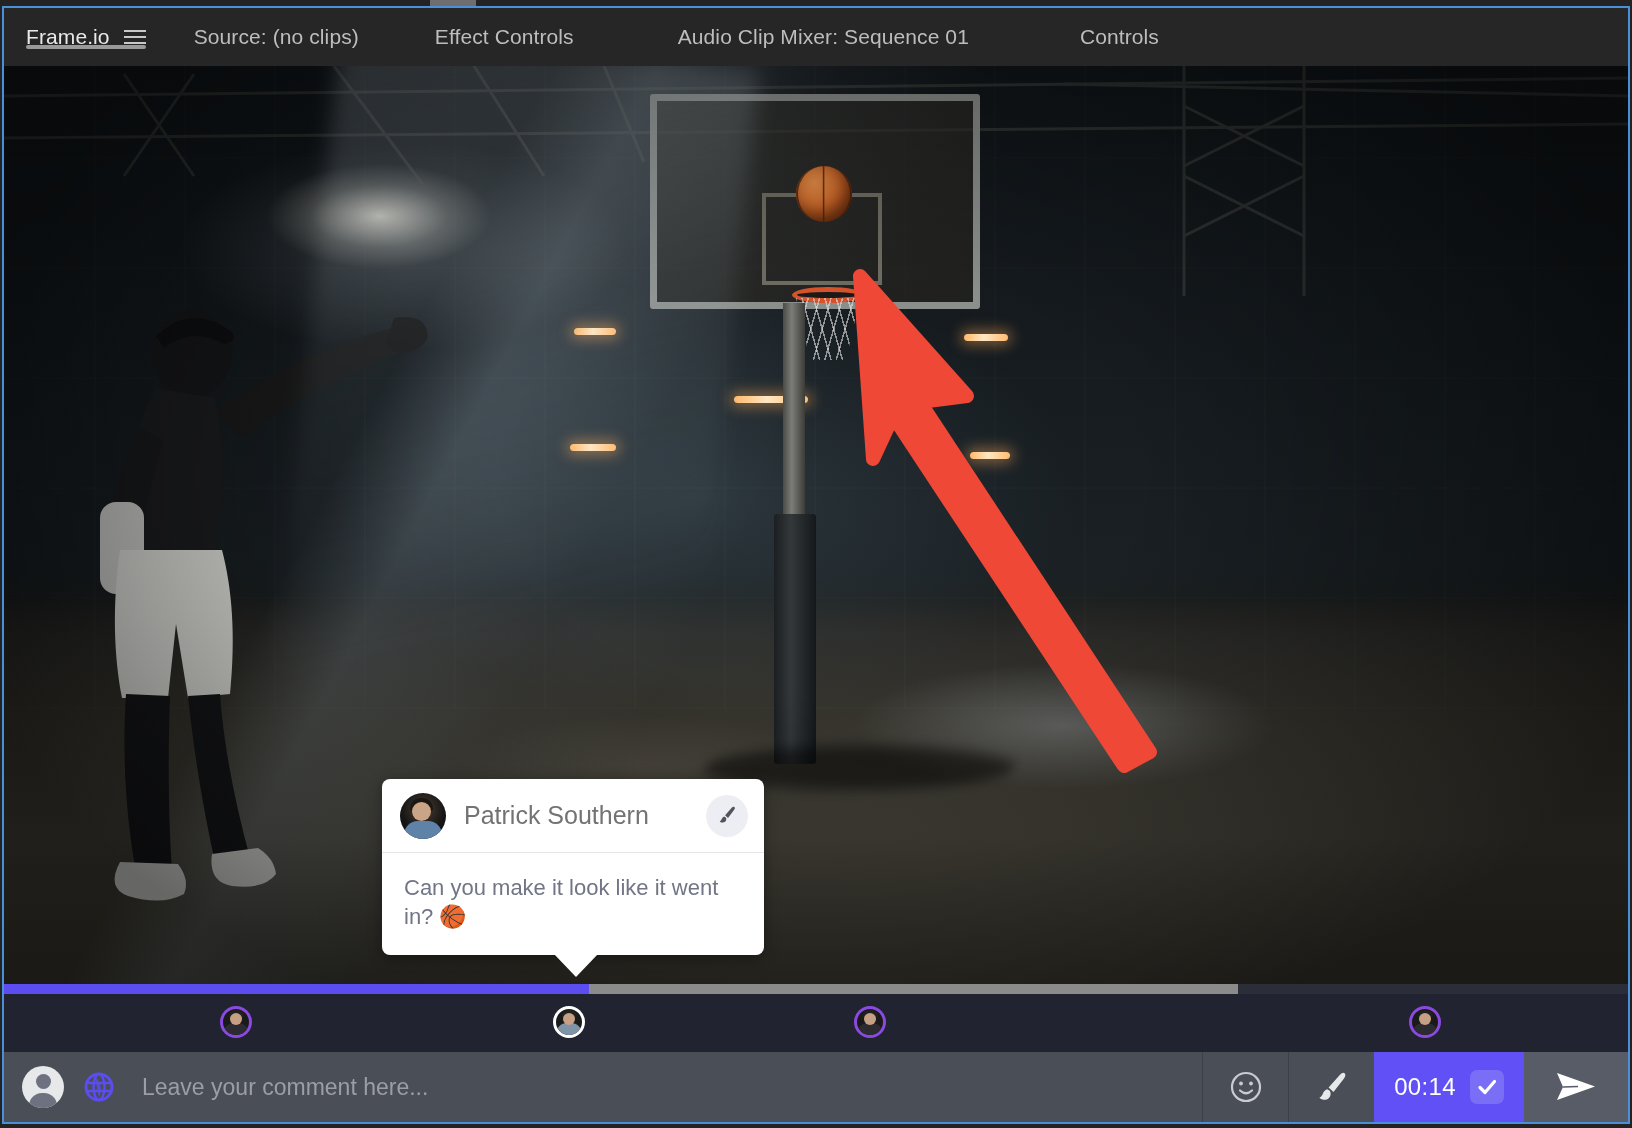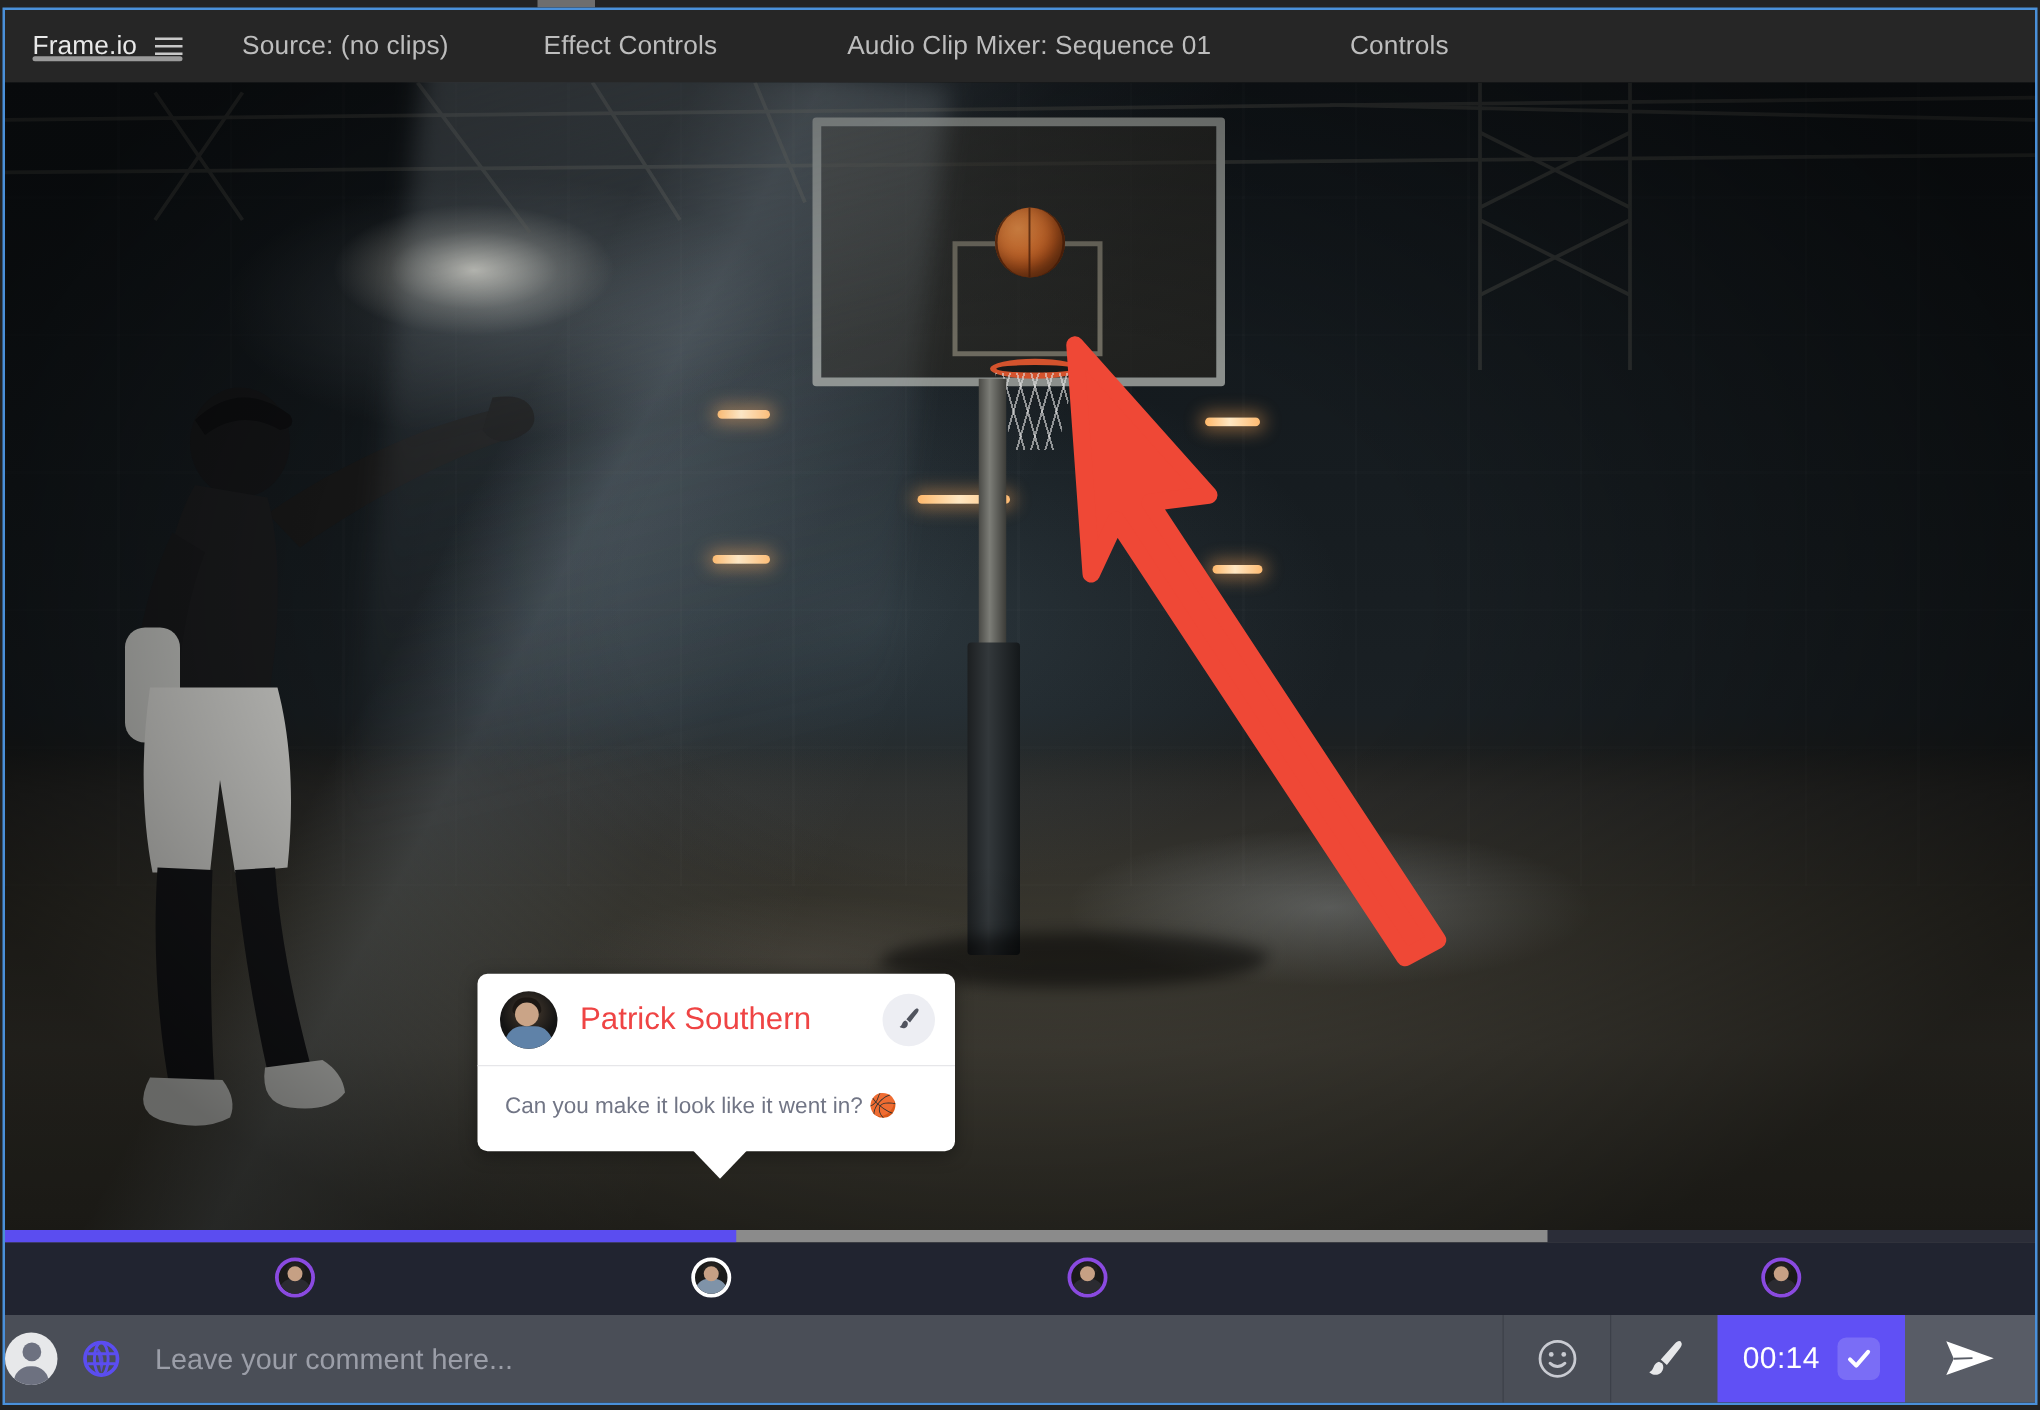--- a/index.html
+++ b/index.html
@@ -249,34 +249,34 @@
   #comment-avatar .hair {
     position: absolute; left: 10px; top: 5px; width: 23px; height: 13px;
     border-radius: 11px 11px 3px 3px; background: #1c1713;
   }
   #comment-avatar .body {
     position: absolute; left: 4px; bottom: -4px; width: 38px; height: 22px;
     border-radius: 14px 14px 0 0; background: #5f82a8;
   }
   #comment-author {
     font-size: 25px;
-    color: #ef4444;
+    color: #737373;
     margin-left: 18px;
     white-space: nowrap;
     flex: 1 1 auto;
   }
   #comment-tool-btn {
     width: 42px; height: 42px; border-radius: 50%;
     background: #edeef3;
     display: flex; align-items: center; justify-content: center;
     flex: 0 0 42px;
   }
   #comment-body {
     padding: 20px 22px 24px 22px;
-    font-size: 18px;
+    font-size: 22px;
     line-height: 1.32;
     color: #717585;
   }
   #comment-tail {
     position: absolute;
     left: 172px; bottom: -22px;
     width: 0; height: 0;
     border-left: 22px solid transparent;
     border-right: 22px solid transparent;
     border-top: 23px solid #ffffff;
@@ -334,20 +334,21 @@
   
   #comment-bar {
     position: relative;
     flex: 0 0 70px;
     background: #4a4e57;
     display: flex;
     align-items: stretch;
   }
   #composer-left {
     display: flex; align-items: center; gap: 18px;
+    padding-left: 18px;
     flex: 1 1 auto;
     background: #4a4e57;
   }
   #user-avatar {
     width: 42px; height: 42px; border-radius: 50%;
     background: #e7e8ea;
     position: relative; overflow: hidden; flex: 0 0 42px;
   }
   #user-avatar .ua-head {
     position: absolute; left: 50%; top: 8px; width: 15px; height: 15px;

